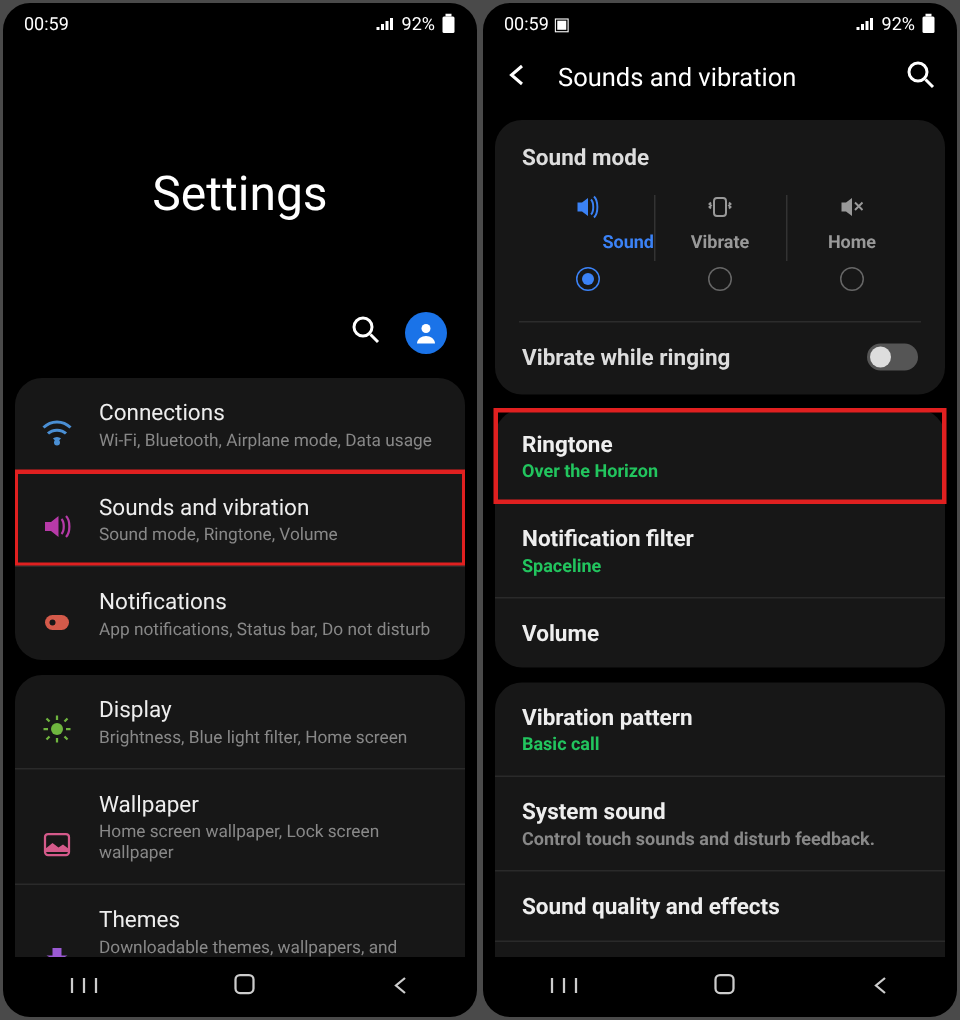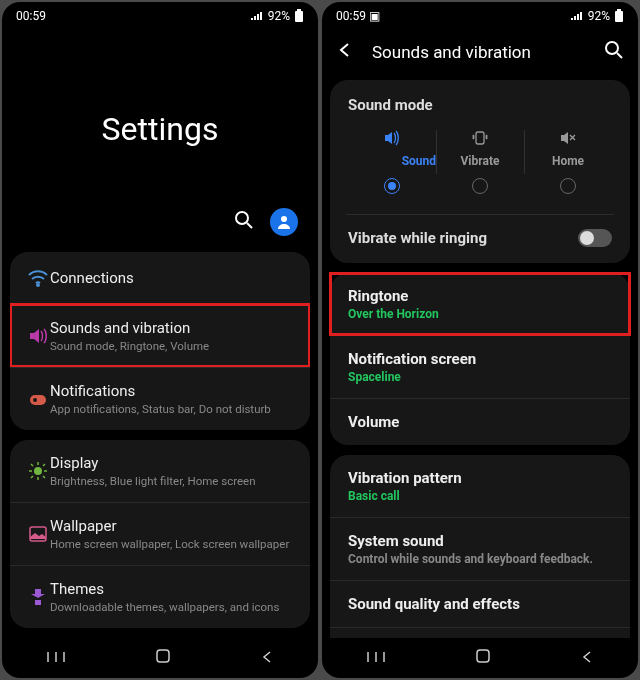--- a/index.html
+++ b/index.html
@@ -7,21 +7,21 @@
   .phone { width:318px; height:676px; background:#000; border-radius:18px; overflow:hidden; position:relative; display:flex; flex-direction:column; }
   .status-bar { height:28px; display:flex; justify-content:space-between; align-items:center; padding:0 14px; color:#fff; font-size:12px; }
   .status-right { display:flex; align-items:center; gap:4px; }
   .signal-icon svg, .batt-icon svg { display:block; }
   .hero { flex:0 0 auto; text-align:center; color:#fff; font-size:32px; font-weight:400; padding:80px 0 60px; }
   .search-row { display:flex; justify-content:flex-end; align-items:center; gap:16px; padding:0 20px 16px; }
   .search-icon, .profile-icon { color:#fff; }
   .profile-icon { width:28px; height:28px; border-radius:50%; background:#1a73e8; display:flex; align-items:center; justify-content:center; }
   .list { padding:0 8px; flex:1; overflow:hidden; }
   .card { background:#171717; border-radius:18px; margin-bottom:10px; overflow:hidden; }
-  .item { display:flex; align-items:center; padding:14px 16px; position:relative; }
+  .item { display:flex; align-items:flex-end; padding:14px 16px; gap:16px; position:relative; }
   .item + .item { border-top:1px solid #2a2a2a; }
   .item .ic { width:24px; height:24px; flex-shrink:0; display:flex; align-items:center; justify-content:center; }
   .item .txt { flex:1; }
   .item .title { color:#eee; font-size:15px; }
   .item .sub { color:#888; font-size:11.5px; margin-top:2px; }
   .hl { outline:3px solid #e02020; outline-offset:-2px; }
   .nav-bar { height:40px; display:flex; justify-content:space-around; align-items:center; color:#ccc; margin-top:auto; }
   
   .appbar { display:flex; align-items:center; padding:10px 14px; gap:18px; color:#fff; }
   .appbar-title { font-size:17px; flex:1; }
@@ -91,20 +91,21 @@
       <div class="card">
         <div class="item">
           <div class="ic">
             <svg width="22" height="22" fill="none" stroke="#4a8fd4" stroke-width="2">
               <path d="M2 8c5-5 13-5 18 0M5 12c3-3 9-3 12 0M9 16c1-1 3-1 4 0"></path>
               <circle cx="11" cy="18" r="1" fill="#4a8fd4"></circle>
             </svg>
           </div>
           <div class="txt">
             <div class="title">Connections</div>
+            <div class="sub">Wi-Fi, Bluetooth, Airplane mode, Data usage</div>
           </div>
         </div>
         <div class="item hl">
           <div class="ic">
             <svg width="22" height="22" fill="#b73aa8">
               <path d="M3 8v6h4l5 4V4L7 8z"></path>
               <path d="M14 6c2 2 2 8 0 10M17 4c3 3 3 11 0 14" fill="none" stroke="#b73aa8" stroke-width="1.5"></path>
             </svg>
           </div>
           <div class="txt">
@@ -250,35 +251,35 @@
         <span class="toggle"></span>
       </div>
     </div>
 
     <div class="panel list2 hl-container" id="rows1">
         <div class="row hl2">
           <div class="title">Ringtone</div>
           <div class="sub">Over the Horizon</div>
         </div>
         <div class="row">
-          <div class="title">Notification screen</div>
+          <div class="title">Notification filter</div>
           <div class="sub">Spaceline</div>
         </div>
         <div class="row">
           <div class="title">Volume</div>
         </div>
       </div>
     <div class="panel list2" id="rows2">
         <div class="row">
           <div class="title">Vibration pattern</div>
           <div class="sub">Basic call</div>
         </div>
         <div class="row">
           <div class="title">System sound</div>
-          <div class="sub grey">Control while sounds and keyboard feedback.</div>
+          <div class="sub grey">Control touch sounds and disturb feedback.</div>
         </div>
         <div class="row">
           <div class="title">Sound quality and effects</div>
         </div>
         <div class="row"></div>
       </div>
   </div>
 
   <div class="nav-bar">
     <span><svg width="20" height="14" stroke="#ccc" stroke-width="1.5">

